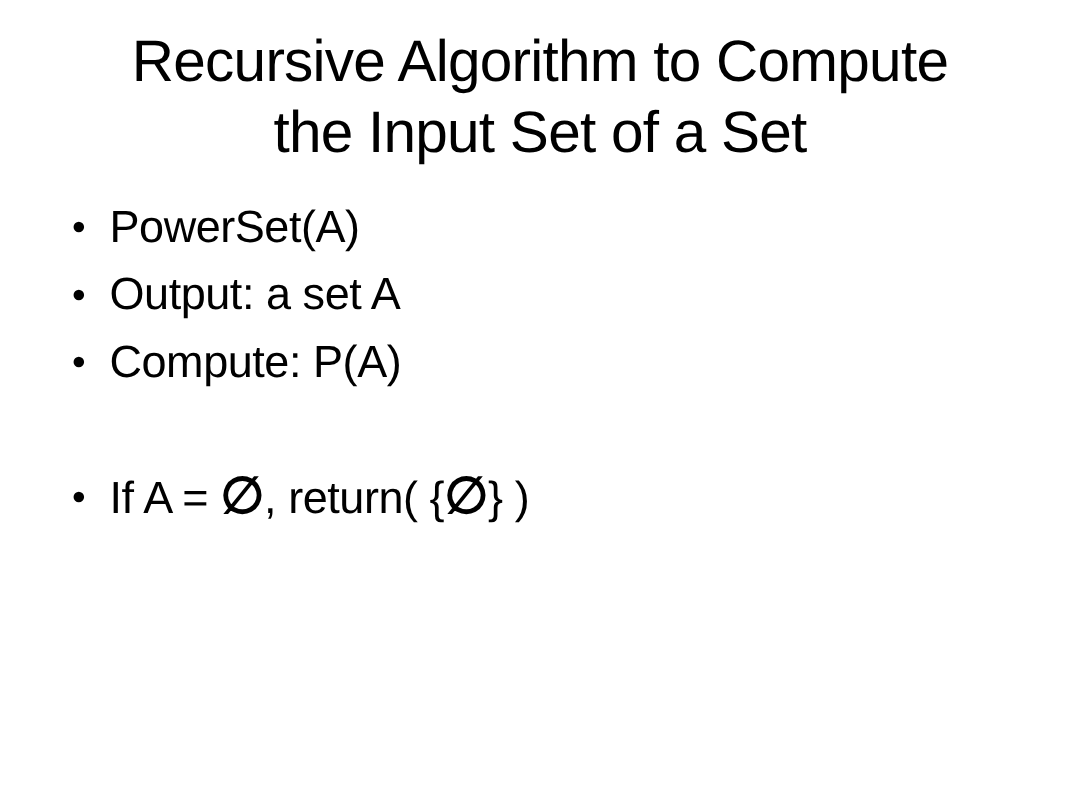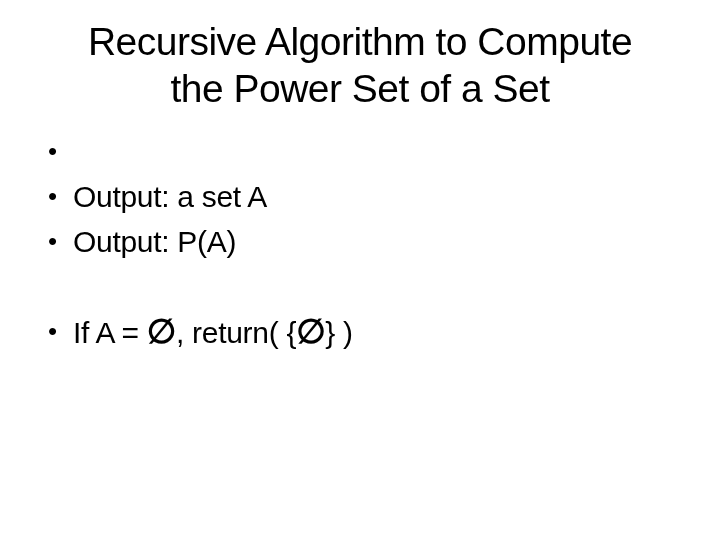--- a/index.html
+++ b/index.html
@@ -62,37 +62,38 @@
     font-size: 1.13em;
   }
 </style>
 </head>
 <body>
 
 <div class="slide">
 
   <div class="title">
     <div>Recursive Algorithm to Compute</div>
-    <div>the Power Set of a Set</div>
+    <div>the Input Set of a Set</div>
   </div>
 
   <div class="bullets">
 
     <div class="bullet-row">
       <span class="dot">•</span>
+      <span>PowerSet(A)</span>
     </div>
 
     <div class="bullet-row">
       <span class="dot">•</span>
       <span>Output: a set A</span>
     </div>
 
     <div class="bullet-row">
       <span class="dot">•</span>
-      <span>Output: P(A)</span>
+      <span>Compute: P(A)</span>
     </div>
 
     <div class="bullet-row spacer"></div>
 
     <div class="bullet-row">
       <span class="dot">•</span><span><span>If A = </span><span class="empty-set">∅</span><span>, return( {</span><span class="empty-set">∅</span><span>} )</span></span>
     </div>
 
   </div>
 </div>

